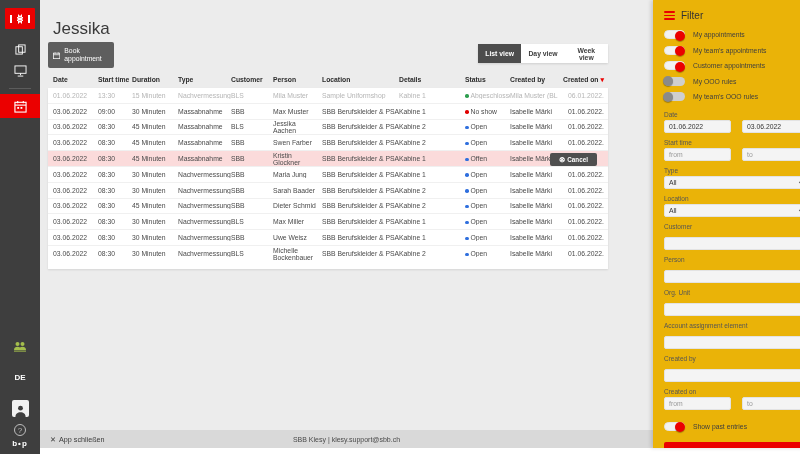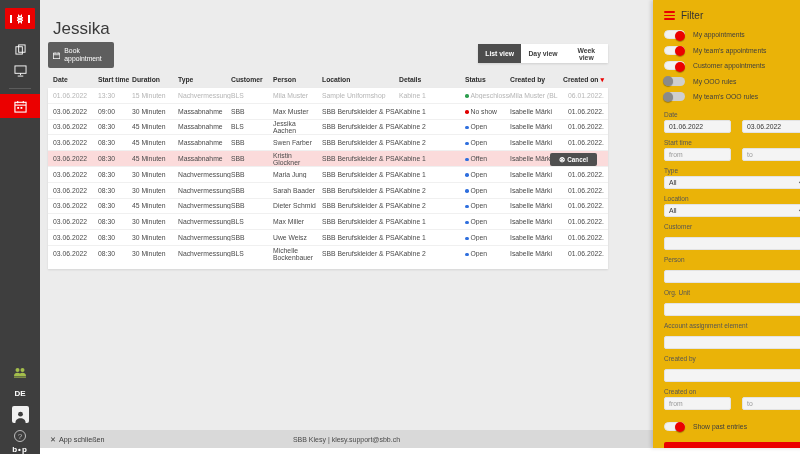--- a/index.html
+++ b/index.html
@@ -11,26 +11,26 @@
   .sidebar{position:absolute;left:0;top:0;width:40px;height:454px;background:#3e3e3e;
            display:flex;flex-direction:column;align-items:center;}
   .logo{width:30px;height:21px;background:#EB0000;margin-top:8px;display:flex;
         align-items:center;justify-content:center;border-radius:1px;}
   .rail-icon{width:40px;height:22px;display:flex;align-items:center;justify-content:center;
              cursor:pointer;}
   .rail-icon.first{margin-top:9px;}
   .rail-divider{width:22px;border-top:1px solid #5c5c5c;margin:6px 0 5px;}
   .rail-icon.active{background:#EB0000;height:24px;}
   .rail-spacer{flex:1;}
-  .lang{color:#fff;font-size:8px;font-weight:bold;margin:6px 0;cursor:pointer;}
+  .lang{color:#fff;font-size:8px;font-weight:bold;margin:16px 0;cursor:pointer;}
   .avatar-box{width:17px;height:17px;background:#f1f1f1;border-radius:2px;display:flex;
               align-items:flex-end;justify-content:center;overflow:hidden;margin:2px 0;cursor:pointer;}
   .help-circle{width:12px;height:12px;border:1px solid #bdbdbd;border-radius:50%;color:#bdbdbd;
                font-size:8px;line-height:11px;text-align:center;margin:5px 0 3px;cursor:pointer;}
-  .bp-logo{color:#fff;font-size:8px;font-weight:bold;letter-spacing:1px;margin-bottom:0;}
+  .bp-logo{color:#fff;font-size:8px;font-weight:bold;letter-spacing:1px;margin-bottom:6px;}
 
   
   .main{position:absolute;left:40px;top:0;width:613px;height:448px;background:#ececec;}
   .page-title{position:absolute;left:13px;top:8px;font-size:17px;font-weight:400;color:#3a3a3a;}
   .book-btn{position:absolute;left:8px;top:42px;width:66px;height:26px;background:#5e5e5e;
             border:none;border-radius:2px;color:#fff;display:flex;align-items:center;gap:4px;
             padding:0 5px;cursor:pointer;}
   .book-btn .txt{font-size:6.8px;line-height:8px;text-align:left;font-family:inherit;}
   .views{position:absolute;left:438px;top:44px;width:130px;height:19px;display:flex;
          background:#fff;box-shadow:0 1px 2px rgba(0,0,0,.12);}

